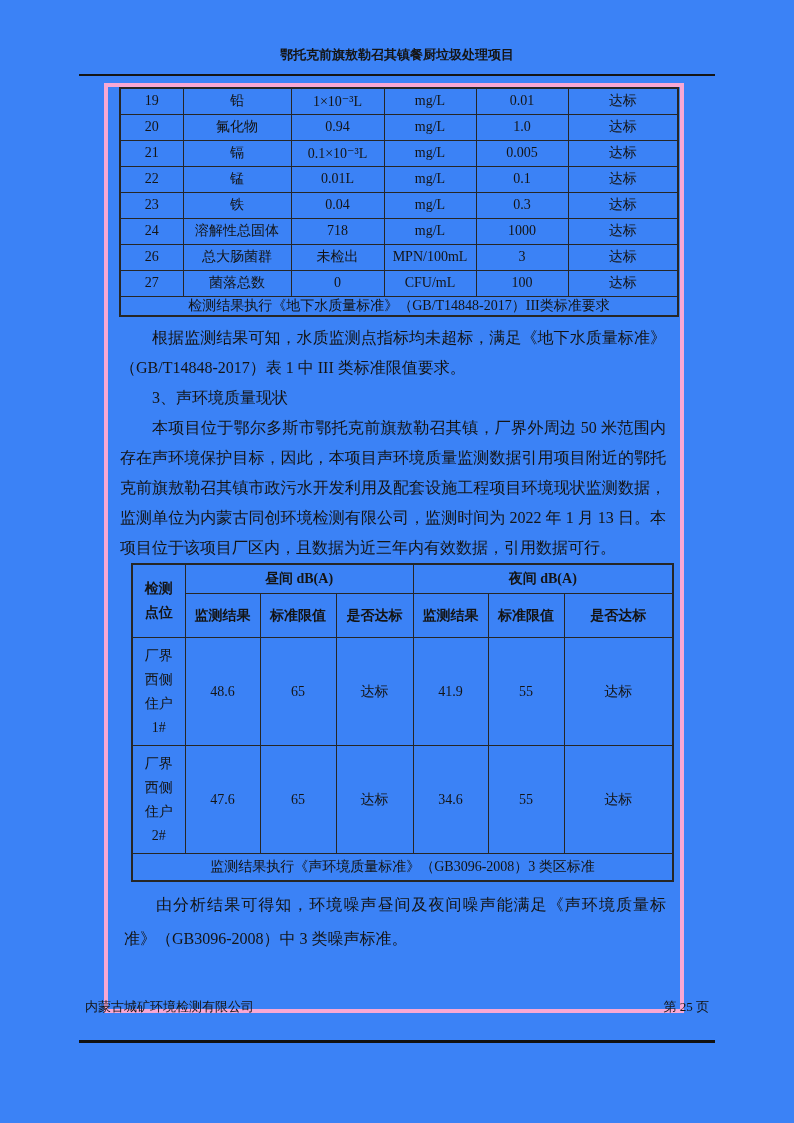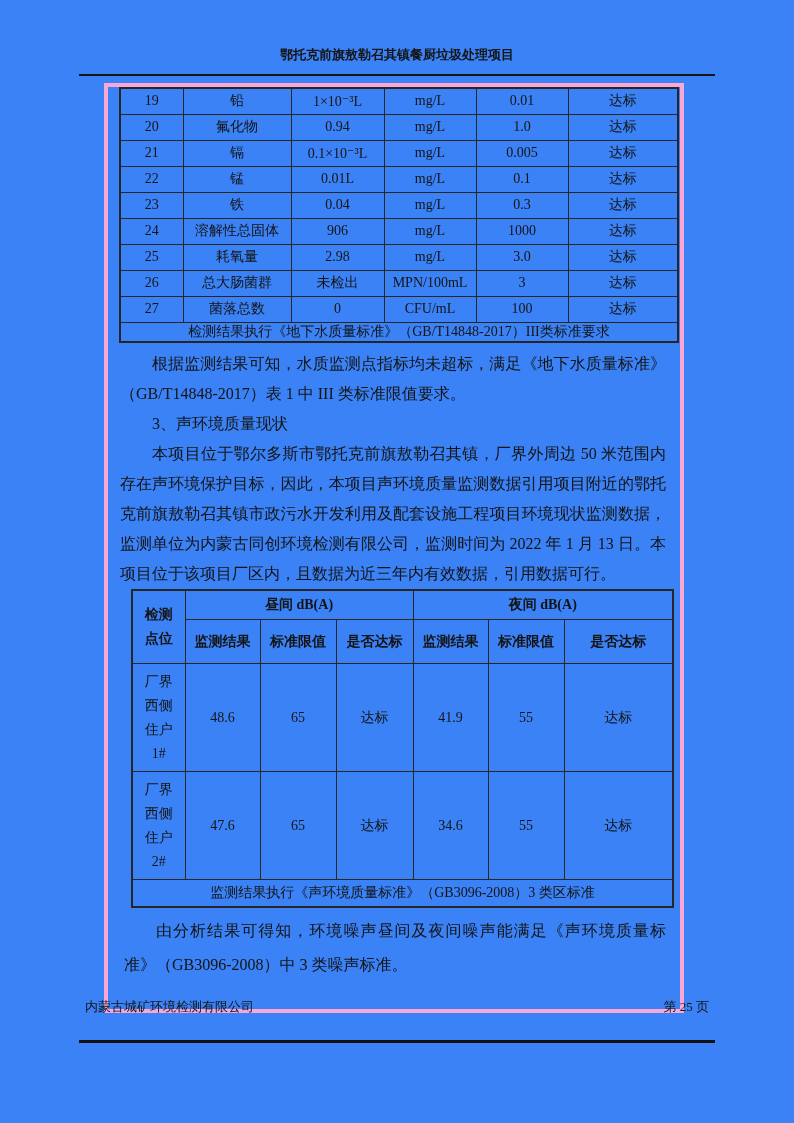--- a/index.html
+++ b/index.html
@@ -121,31 +121,23 @@
           <td>23</td>
           <td>铁</td>
           <td>0.04</td>
           <td>mg/L</td>
           <td>0.3</td>
           <td>达标</td>
         </tr>
         <tr>
           <td>24</td>
           <td>溶解性总固体</td>
-          <td>906</td>
+          <td>718</td>
           <td>mg/L</td>
           <td>1000</td>
-          <td>达标</td>
-        </tr>
-        <tr>
-          <td>25</td>
-          <td>耗氧量</td>
-          <td>2.98</td>
-          <td>mg/L</td>
-          <td>3.0</td>
           <td>达标</td>
         </tr>
         <tr>
           <td>26</td>
           <td>总大肠菌群</td>
           <td>未检出</td>
           <td>MPN/100mL</td>
           <td>3</td>
           <td>达标</td>
         </tr>

